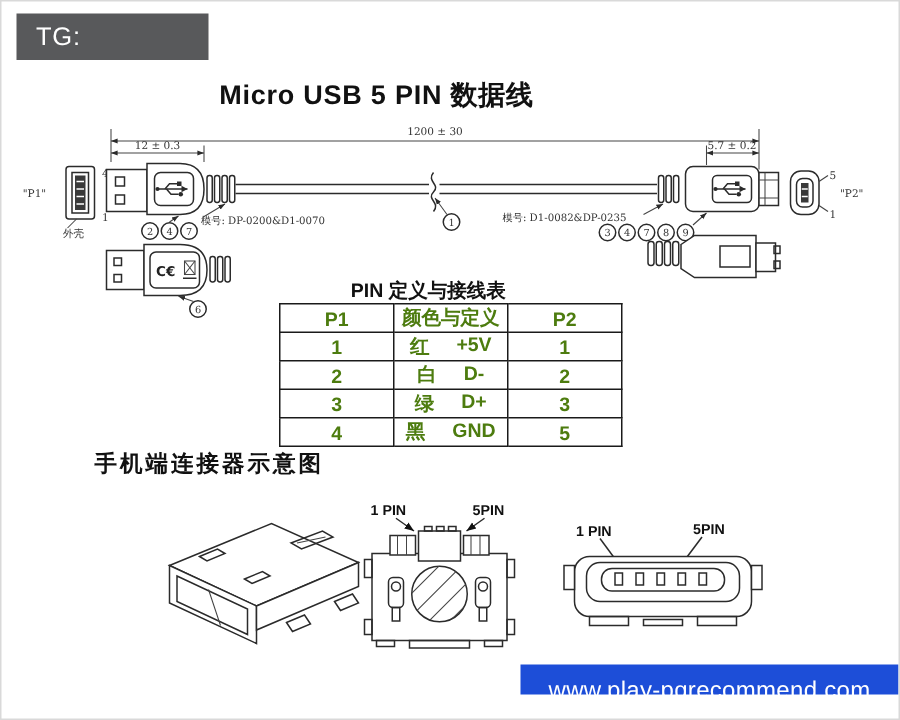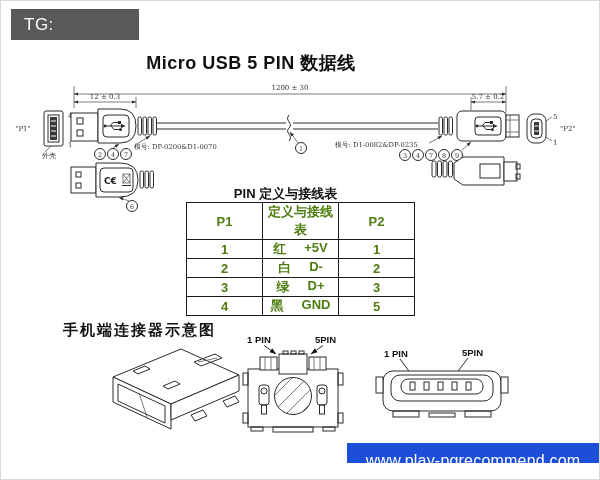--- a/index.html
+++ b/index.html
@@ -23,21 +23,21 @@
   .pinlbl{font-family:"Liberation Sans",sans-serif;font-size:9.5px;font-weight:bold;fill:#111;}
   .cetxt{font-family:"DejaVu Sans",sans-serif;font-size:9px;font-weight:bold;fill:#222;}
   .tbl-title{left:172px;top:184px;width:225px;text-align:center;font-size:13px;
              font-weight:bold;color:#111;}
   table.pin{position:absolute;left:185px;top:201px;width:225px;border-collapse:collapse;
             table-layout:fixed;}
   table.pin th,table.pin td{border:1.6px solid #1a1a1a;text-align:center;
             font-size:13px;font-weight:bold;color:#4d7c0f;height:16px;padding:0;}
   td.mid{padding:0 14px;}
   .midwrap{display:flex;justify-content:center;gap:18px;}
-  .phone-title{left:62px;top:320px;font-size:15px;font-weight:bold;color:#111;
+  .phone-title{left:62px;top:299px;font-size:15px;font-weight:bold;color:#111;
                font-family:Liberation Serif, serif;letter-spacing:2px;}
   .footer-bar{right:0;top:442px;width:252px;height:20px;background:#1d4ed8;
               color:#fff;font-size:16px;line-height:36px;text-align:center;
               letter-spacing:.2px;}
 </style>
 </head>
 <body>
 
 <div class="abs tg-badge">TG: MYYJJPP</div>
 <div class="abs page-title">Micro USB 5 PIN 数据线</div>
@@ -208,21 +208,21 @@
     <rect class="ln" x="515" y="91" width="4" height="5"></rect>
     <rect class="ln" x="515" y="101" width="4" height="5"></rect>
   </g>
 </svg>
 
 <div class="abs tbl-title">PIN 定义与接线表</div>
 <table class="pin">
   <tbody>
       <tr>
     <th style="width:75px">P1</th>
-    <th style="width:75px">定义与接线表</th>
+    <th style="width:75px">颜色与定义</th>
     <th style="width:75px">P2</th>
   </tr>
   <tr>
     <td>1</td>
     <td class="mid">
           <div class="midwrap">
             <span>红</span>
             <span>+5V</span>
           </div>
         </td>

